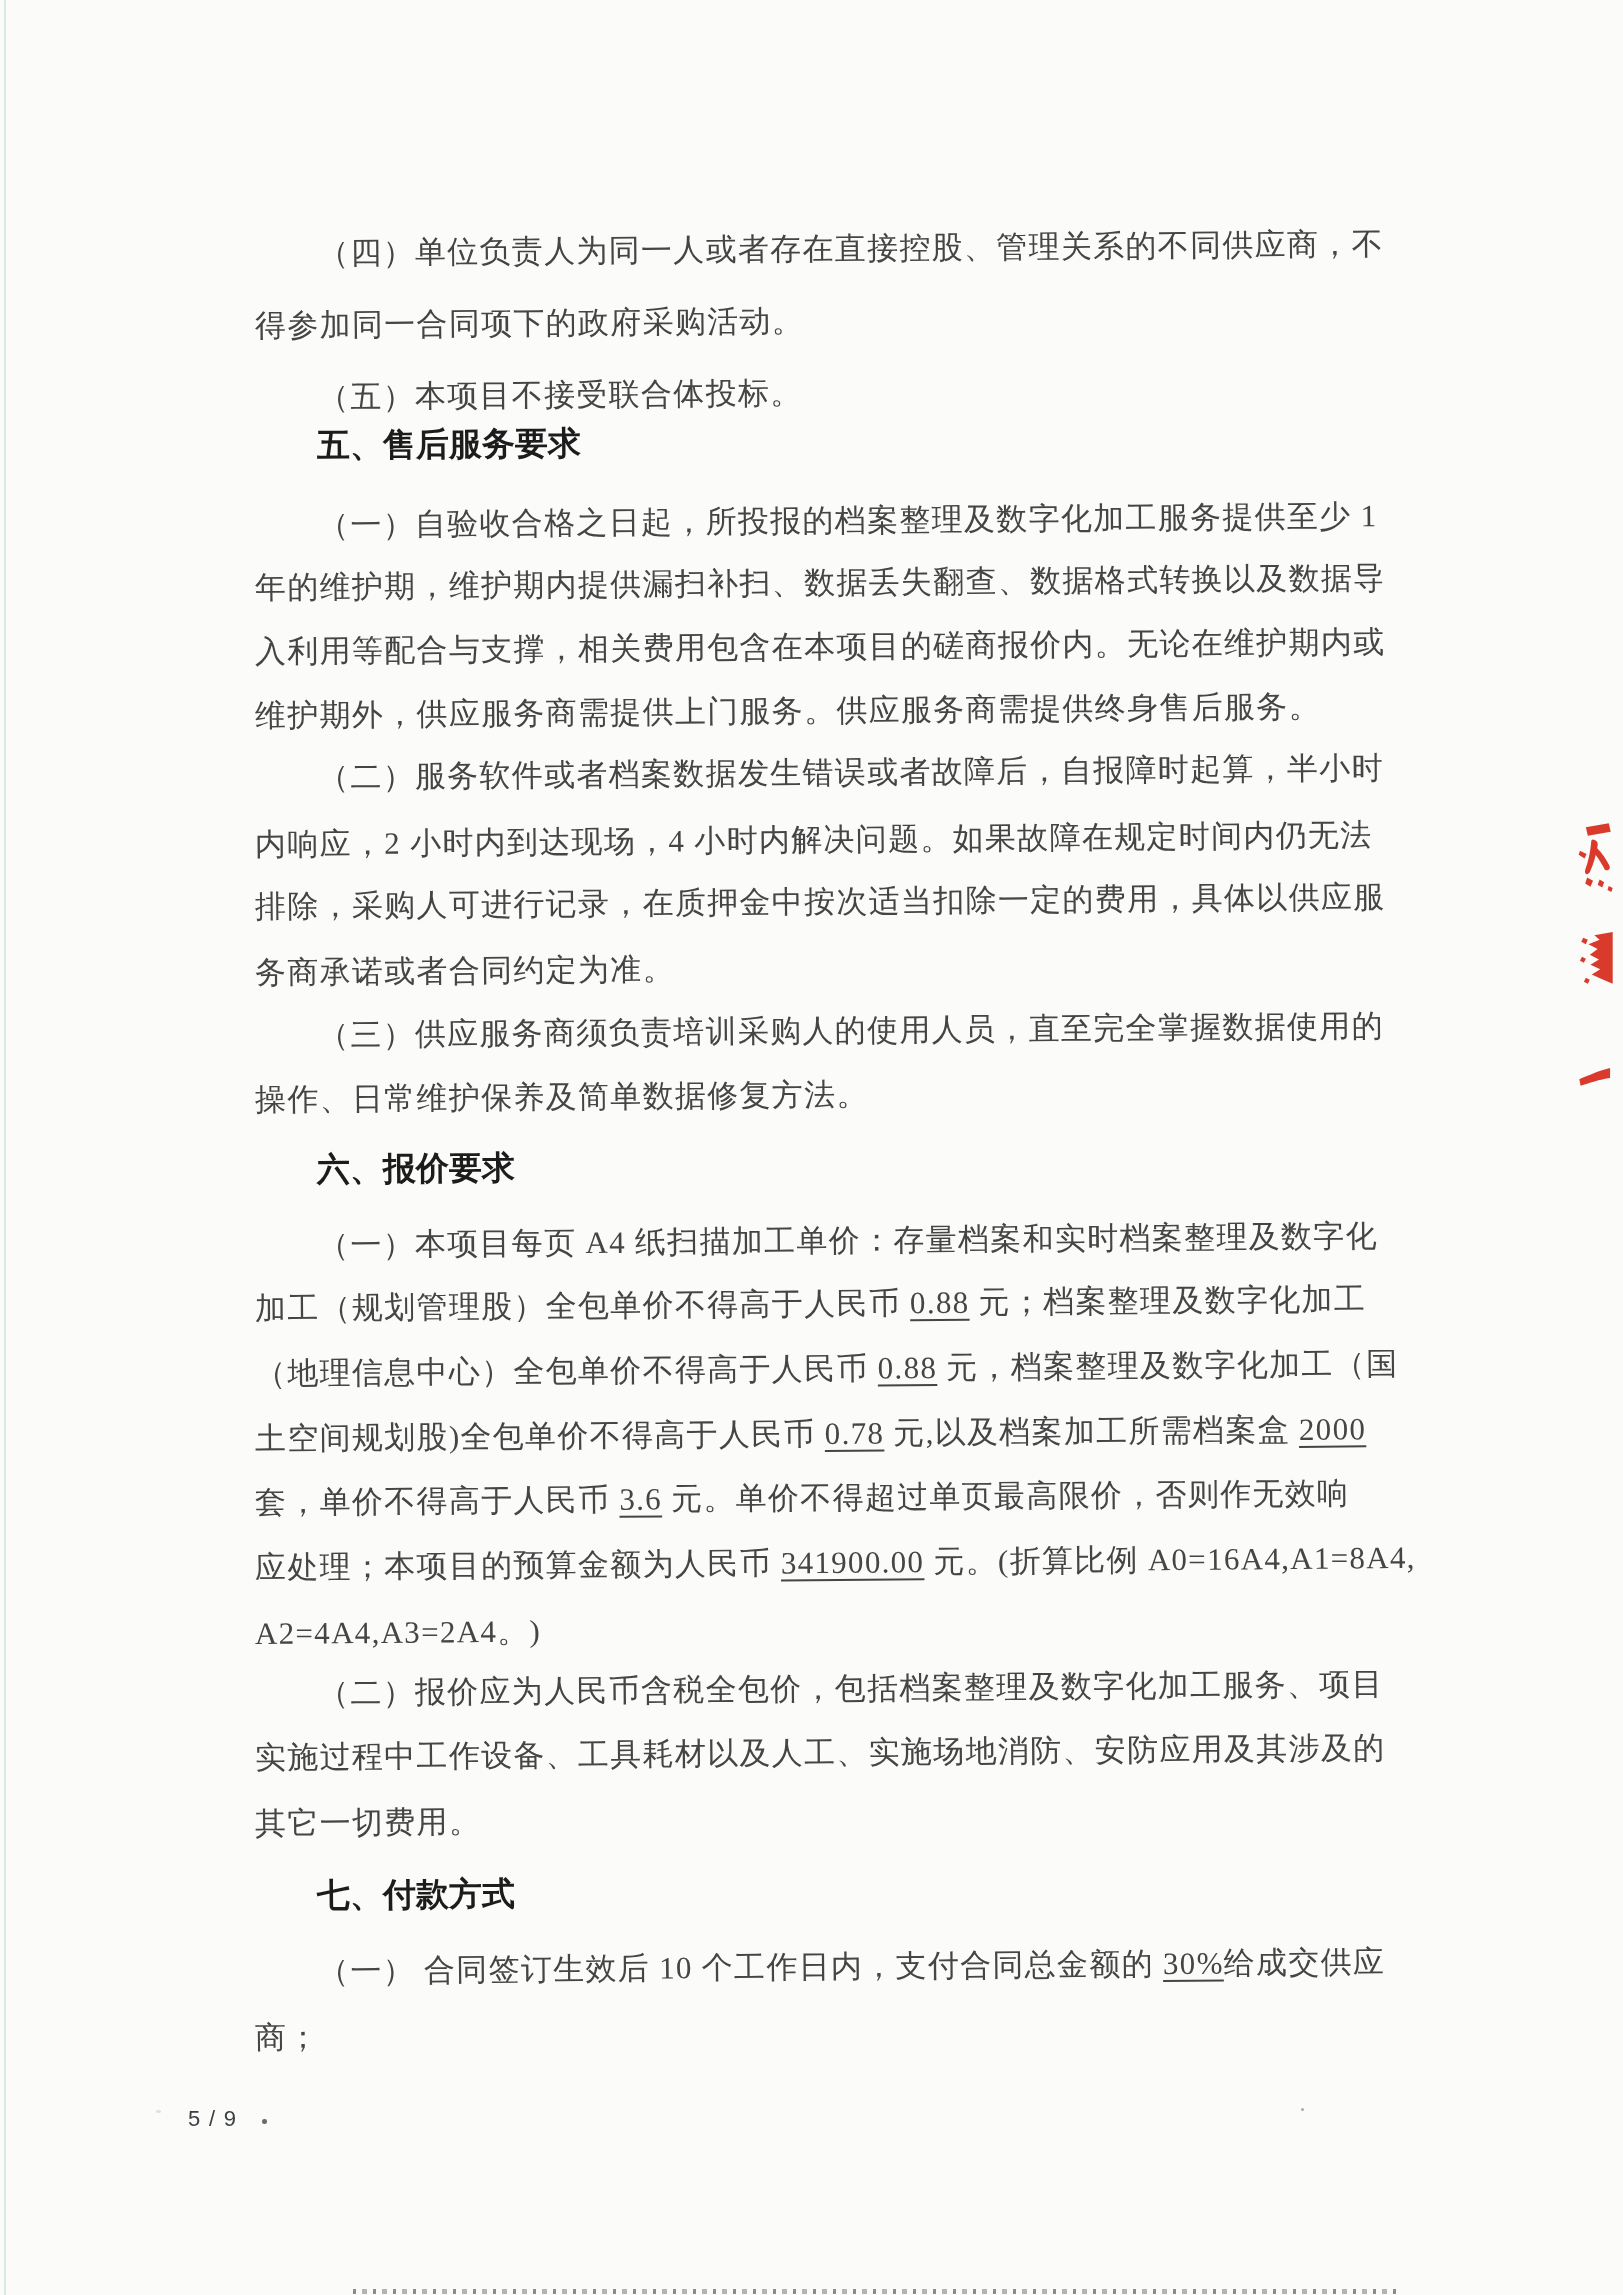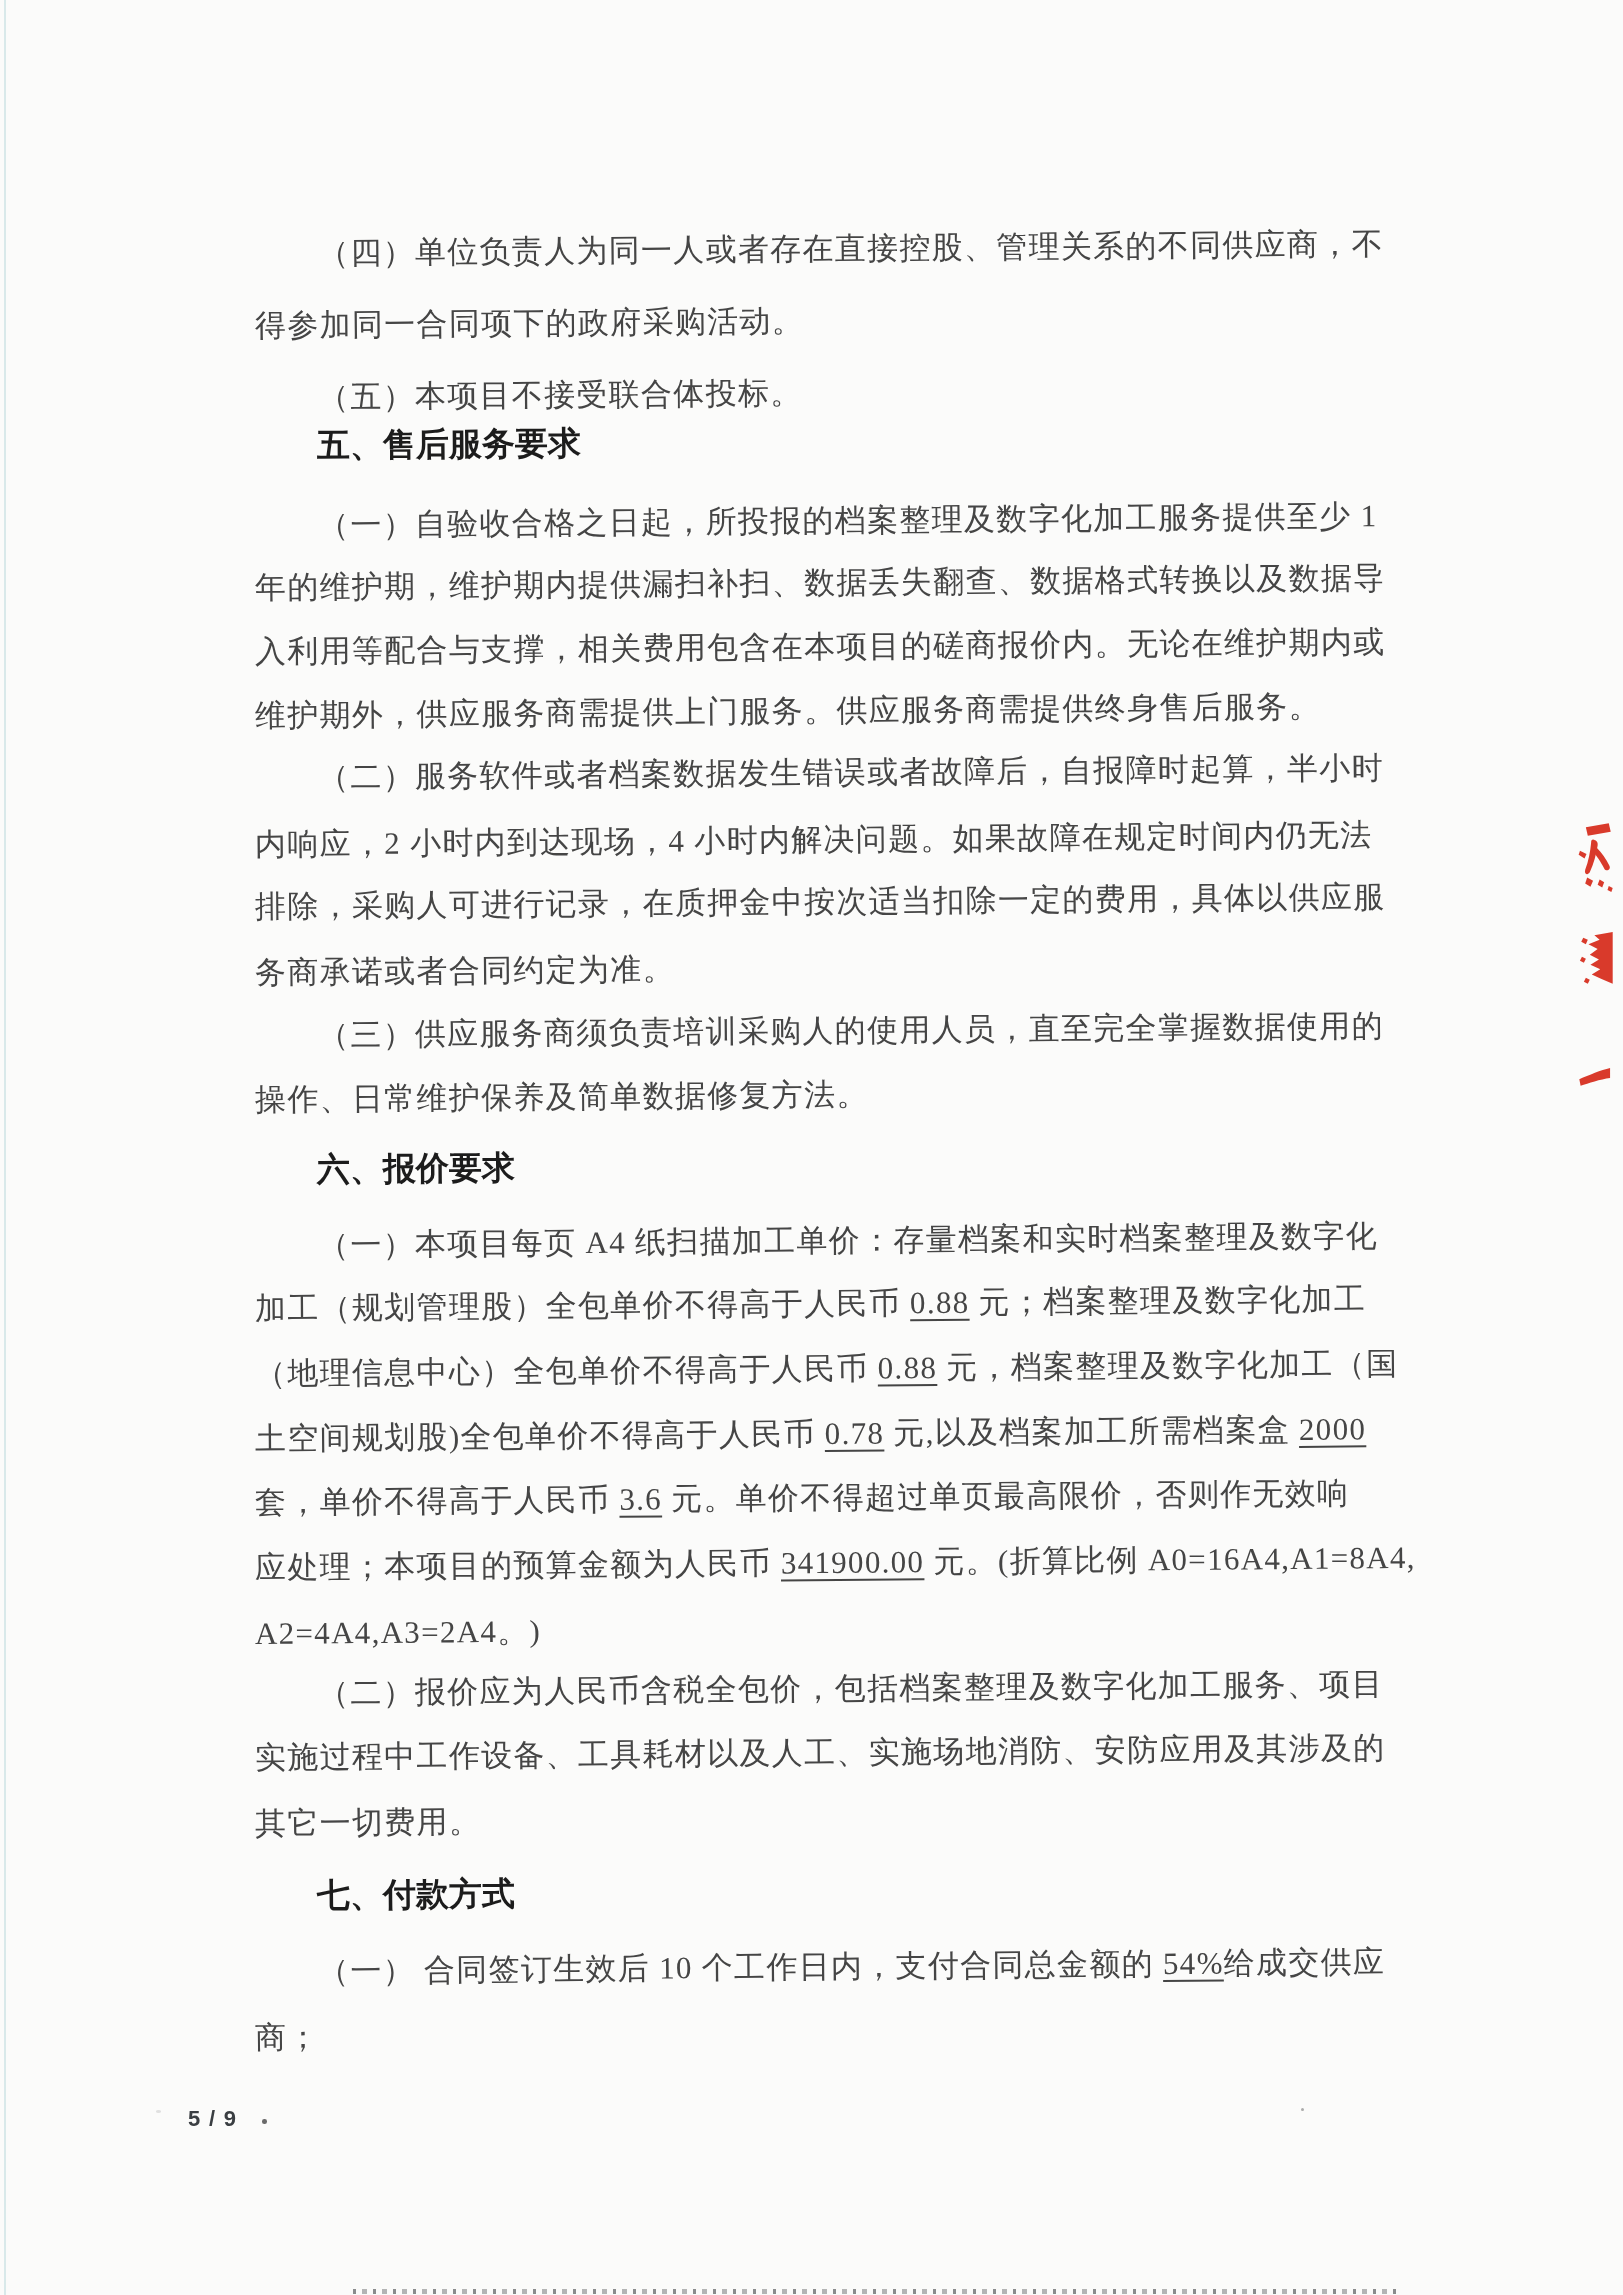--- a/index.html
+++ b/index.html
@@ -23,21 +23,21 @@
     font-family:"Liberation Serif","DejaVu Serif",serif;
   }
   .u{
     text-decoration:underline;
     text-decoration-thickness:2px;
     text-underline-offset:5.9px;
   }
   .page-number{
     position:absolute;left:188px;top:2106px;
     font-family:"Liberation Sans","DejaVu Sans",sans-serif;
-    font-weight:700;font-size:22px;letter-spacing:1.3px;color:#3a3e42;
+    font-weight:400;font-size:22px;letter-spacing:1.3px;color:#3a3e42;
   }
   
   .edge-line{
     position:absolute;left:3.9px;top:0;width:2.6px;height:2295px;
     background:#d2e5e6;opacity:.85;
   }
   .noise-strip{
     position:absolute;left:353px;top:2289px;width:1047px;height:4.6px;
     background:repeating-linear-gradient(90deg,
       rgba(45,48,50,.55) 0 3.3px, rgba(45,48,50,0) 3.3px 9.2px,
@@ -98,19 +98,19 @@
   <div class="line" style="top:1291px"><span>加工（规划管理股）全包单价不得高于人民币 </span><span class="u">0.88</span><span> 元；档案整理及数字化加工</span></div>
   <div class="line" style="top:1356px"><span>（地理信息中心）全包单价不得高于人民币 </span><span class="u">0.88</span><span> 元，档案整理及数字化加工（国</span></div>
   <div class="line" style="top:1421px"><span>土空间规划股)全包单价不得高于人民币 </span><span class="u">0.78</span><span> 元,以及档案加工所需档案盒 </span><span class="u">2000</span></div>
   <div class="line" style="top:1485px"><span>套，单价不得高于人民币 </span><span class="u">3.6</span><span> 元。单价不得超过单页最高限价，否则作无效响</span></div>
   <div class="line" style="top:1550px"><span>应处理；本项目的预算金额为人民币 </span><span class="u">341900.00</span><span> 元。(折算比例 A0=16A4,A1=8A4,</span></div>
   <div class="line" style="top:1616px"><span>A2=4A4,A3=2A4。)</span></div>
   <div class="line ind" style="top:1676px"><span>（二）报价应为人民币含税全包价，包括档案整理及数字化加工服务、项目</span></div>
   <div class="line" style="top:1740px"><span>实施过程中工作设备、工具耗材以及人工、实施场地消防、安防应用及其涉及的</span></div>
   <div class="line" style="top:1806px"><span>其它一切费用。</span></div>
   <div class="line heading" style="top:1877px"><span>七、付款方式</span></div>
-  <div class="line ind" style="top:1954px"><span>（一） 合同签订生效后 10 个工作日内，支付合同总金额的 </span><span class="u">54%</span><span>给成交供应</span></div>
+  <div class="line ind" style="top:1954px"><span>（一） 合同签订生效后 10 个工作日内，支付合同总金额的 </span><span class="u">30%</span><span>给成交供应</span></div>
   <div class="line" style="top:2020px"><span>商；</span></div>
 
   <div class="page-number">5 / 9</div>
 
 </div>
 
 
 </body></html>

